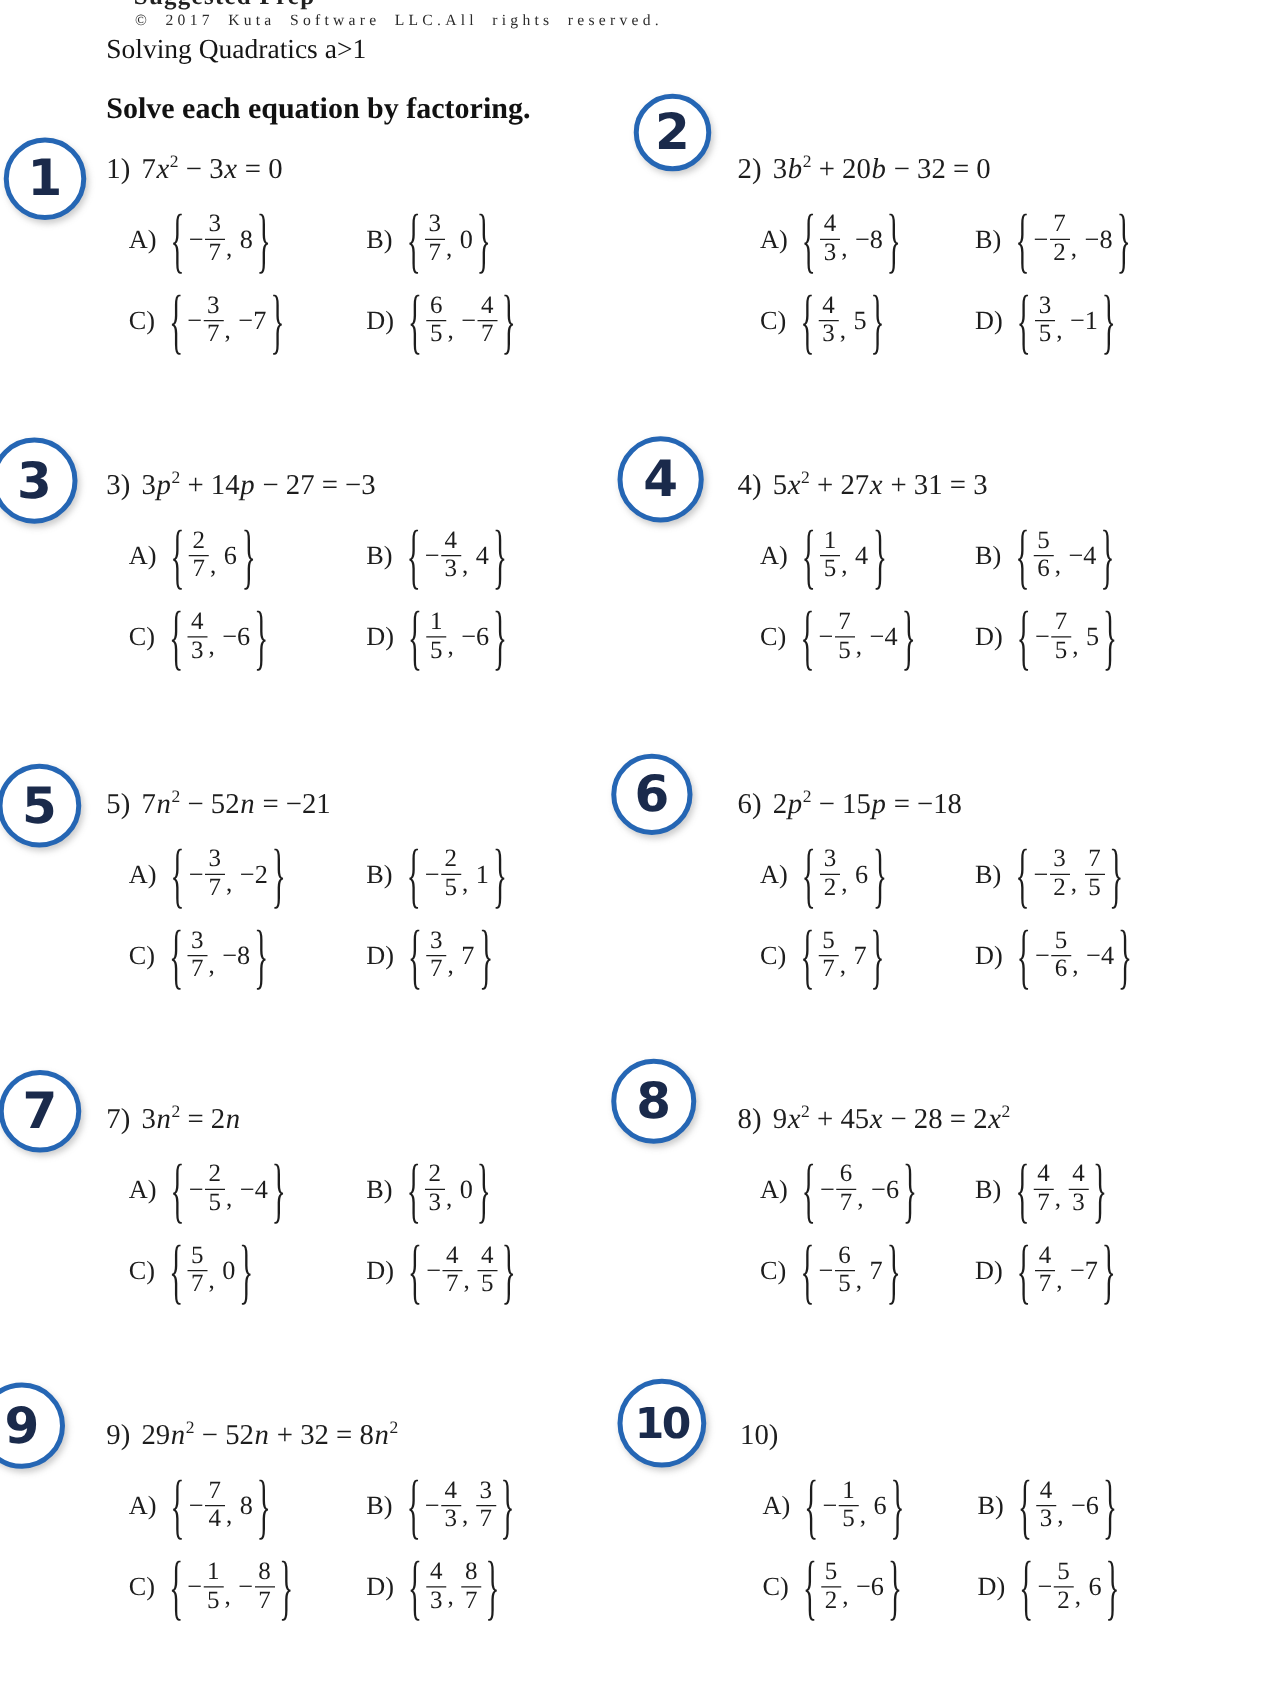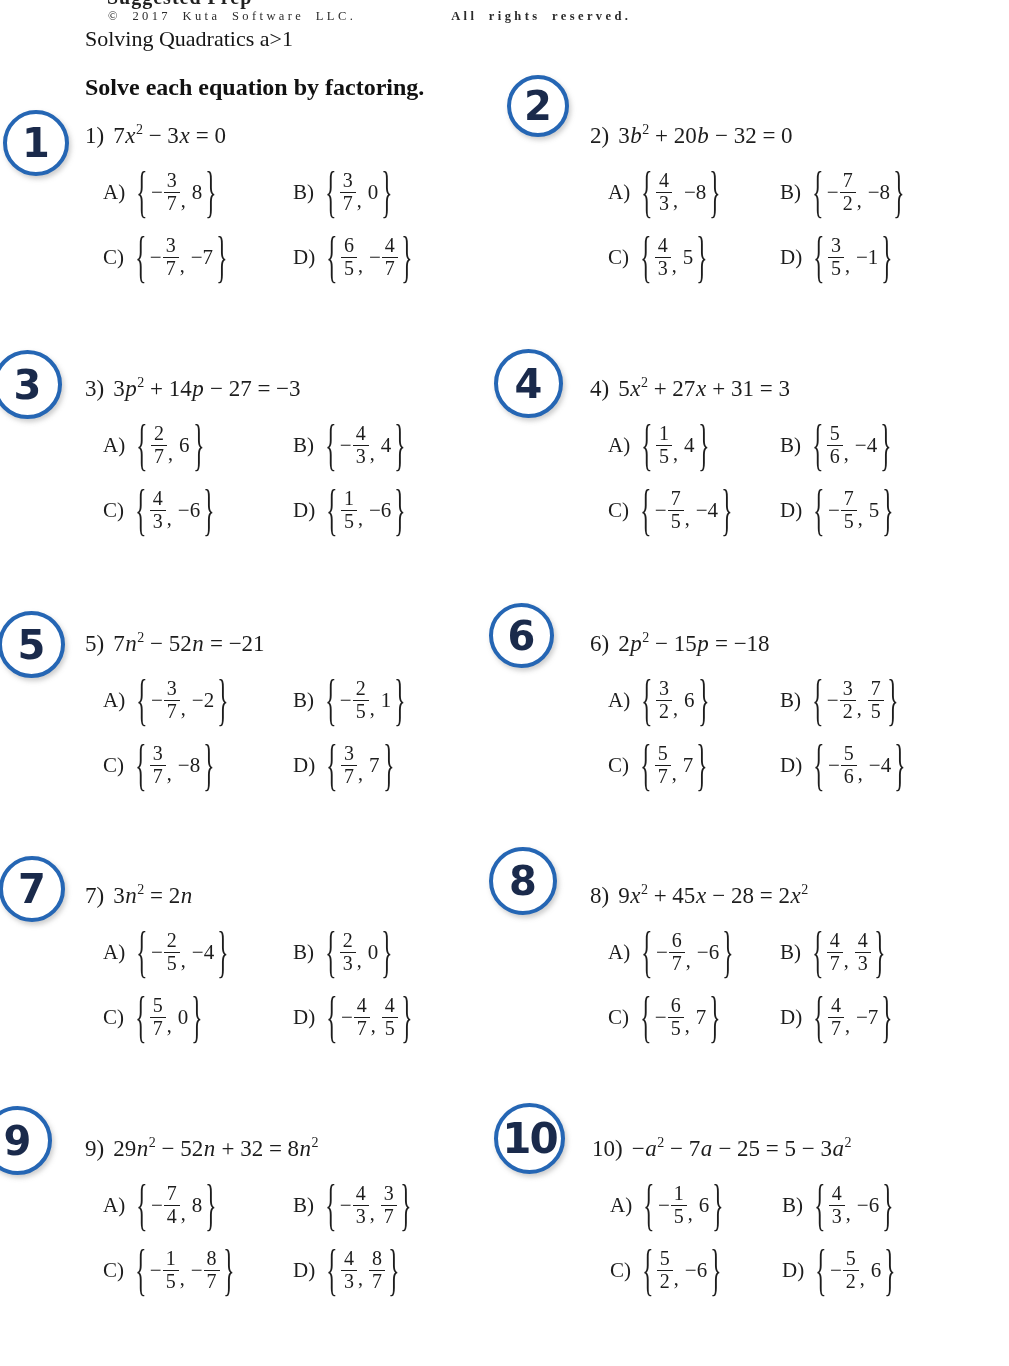--- a/index.html
+++ b/index.html
@@ -5,21 +5,21 @@
   html,body{margin:0;padding:0;}
   body{
     width:1009px;height:1366px;background:#ffffff;position:relative;overflow:hidden;
     font-family:"Liberation Serif",serif;color:#1d1d1d;
     -webkit-font-smoothing:antialiased;
   }
   
   .clip-line{position:absolute;left:107px;top:0;width:260px;height:9px;overflow:hidden;}
   .clip-line span{display:block;margin-top:-14px;font-size:20px;font-weight:600;letter-spacing:1px;color:#222;}
   .copyright{position:absolute;left:108px;top:9px;font-size:12.5px;letter-spacing:3.4px;word-spacing:5px;color:#2b2b2b;white-space:nowrap;}
-  .copyright .rights{margin-left:95px;font-weight:bold;}
+  .copyright .rights{}
   .page-title{position:absolute;left:85px;top:26px;font-size:22px;color:#151515;}
   .instruction{position:absolute;left:85px;top:74px;font-size:24px;font-weight:bold;color:#111;}
   
   .problem{position:absolute;}
   .eqline{display:flex;gap:9px;font-size:23px;align-items:baseline;white-space:nowrap;}
   .eq i{font-style:italic;padding:0 .5px;}
   .eq sup{font-size:14px;}
   .choices{margin-top:12px;display:grid;row-gap:2px;padding-left:18px;}
   .problem.left  .choices{grid-template-columns:190px auto;}
   .problem.right .choices{grid-template-columns:172px auto;}
@@ -34,21 +34,21 @@
   .frac .num,.frac .den{padding:0 3px;}
   .comma{position:relative;top:8px;margin:0 6px 0 1px;font-size:20px;}
   .brace{font-size:58px;font-weight:400;line-height:1;transform:scaleX(.4);margin:0 -5px;color:#1d1d1d;}
   
   .circle{
     position:absolute;border-radius:50%;background:#fff;border:4.5px solid #2566b4;
     box-sizing:border-box;display:flex;align-items:center;justify-content:center;
     font-family:"DejaVu Sans",sans-serif;font-weight:bold;font-size:40px;color:#1a2a4b;
     box-shadow:2px 3px 5px rgba(110,110,110,.35);
   }
-  .circle.two{font-size:42px;letter-spacing:-2px;}
+  .circle.two{font-size:34px;letter-spacing:-2px;}
 </style>
 </head>
 <body>
 
 <div class="clip-line">
   <span>Suggested Prep</span>
 </div>
 <div class="copyright">
   <span>© 2017 Kuta Software LLC.</span><span class="rights">All rights reserved.</span>
 </div>
@@ -785,21 +785,20 @@
             </span>
             <span class="brace">}</span>
           </span>
         </div>
       </div>
     </div>
     <div class="circle" style="left: -17px; top: 1106px; width: 69px; height: 69px;">9</div>
     <div class="problem right" style="left: 592px; top: 1135px;">
       <div class="eqline">
         <span class="plabel">10)</span>
-        <span class="eq">−<i>a</i><sup>2</sup> − 7<i>a</i> − 25 = 5 − 3<i>a</i><sup>2</sup></span>
       </div>
       <div class="choices">
         <div class="choice">
           <span class="clabel">A)</span>
           <span class="set">
             <span class="brace">{</span>
             <span class="term">
               <span class="sign">−</span>
               <span class="frac">
                 <span class="num">1</span>

